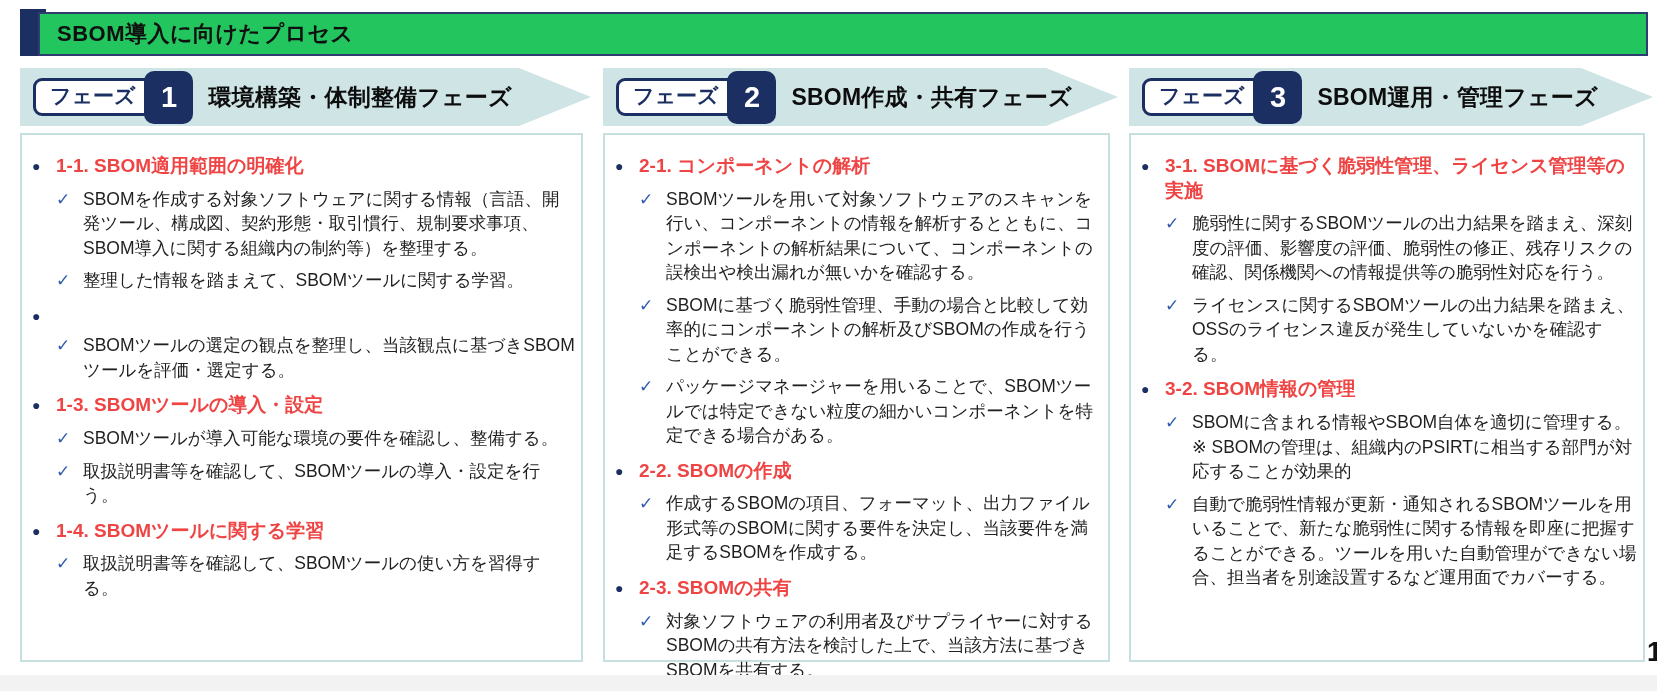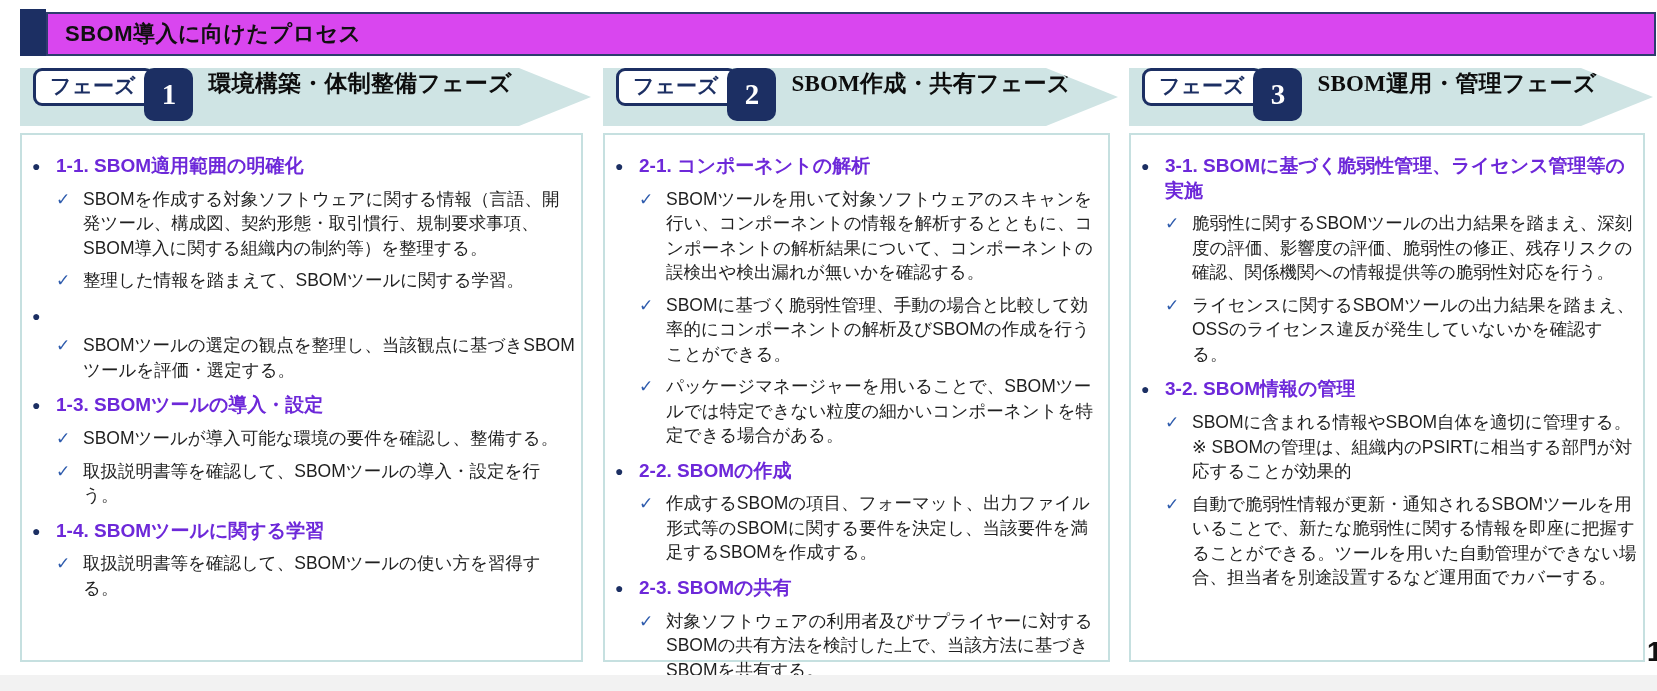--- a/index.html
+++ b/index.html
@@ -4,37 +4,37 @@
 <style>
   html,body { margin:0; padding:0; background:#ffffff; }
   .canvas {
     position:relative; width:1657px; height:691px; background:#ffffff;
     overflow:hidden; font-family:"Liberation Sans","DejaVu Sans",sans-serif;
   }
 
   
   .title-square { position:absolute; left:20px; top:9px; width:26px; height:47px; background:#1c2f63; }
   .title-box {
-    position:absolute; left:46px; top:12px; width:1610px; height:44px;
-    border:2px solid #2e3d6e; box-sizing:border-box; background:#d946ef;
+    position:absolute; left:38px; top:12px; width:1610px; height:44px;
+    border:2px solid #2e3d6e; box-sizing:border-box; background:#22c55e;
     display:flex; align-items:center; padding-left:17px;
   }
   .title-text { font-size:22px; font-weight:700; color:#101010; letter-spacing:0.5px; }
 
   
   .col { position:absolute; top:68px; }
   .col1 { left:20px;  width:563px; }
   .col2 { left:603px; width:507px; }
   .col3 { left:1129px; width:516px; }
 
   
   .arrow {
     position:relative; height:58px; width:calc(100% + 8px); background:#cfe4e4;
     clip-path:polygon(0 0, calc(100% - 72px) 0, 100% 50%, calc(100% - 72px) 100%, 0 100%);
-    display:flex; align-items:flex-start; padding-left:13px; box-sizing:border-box;font-family:Liberation Serif, serif;
+    display:flex; align-items:center; padding-left:13px; box-sizing:border-box;
   }
   .pill {
     background:#ffffff; border:3px solid #1c2f63; border-radius:9px;
     color:#1c2f63; font-weight:700; font-size:21px; line-height:1.25;
     padding:2px 16px 4px 14px; position:relative; z-index:1; margin-right:-10px;
   }
   .badge {
     width:49px; height:53px; background:#1c2f63; border-radius:10px;
     color:#ffffff; font-weight:700; font-size:29px;
     display:flex; align-items:center; justify-content:center;
@@ -43,21 +43,21 @@
   .phase-title { font-size:23px; font-weight:700; color:#0d0d0d; margin-left:15px; letter-spacing:0.2px; }
 
   
   .box {
     position:absolute; top:65px; left:0; width:100%; height:529px;
     border:2px solid #c6e0e0; box-sizing:border-box; background:#ffffff;
     padding:8px 6px 0 8px;
   }
   .heading-row { display:flex; align-items:flex-start; margin:11px 0 2px 2px; }
   .bullet { color:#1c2f63; font-size:14px; flex:0 0 24px; width:24px; padding-top:3px; line-height:1.3; }
-  .heading-text { font-size:19px; font-weight:700; color:#6d28d9; line-height:1.3; }
+  .heading-text { font-size:19px; font-weight:700; color:#ef4444; line-height:1.3; }
   .check-row { display:flex; align-items:flex-start; margin:8px 0 0 26px; }
   .check { color:#2f5cad; font-size:17px; flex:0 0 27px; width:27px; font-weight:700; line-height:1.4; padding-top:1px; }
   .check-text { font-size:17.5px; color:#1f1f1f; line-height:1.4; }
   .note-row { margin:0 0 0 53px; font-size:17.5px; color:#1f1f1f; line-height:1.4; }
 
   
   .bottom-strip { position:absolute; left:0; top:675px; width:1657px; height:16px; background:#f2f2f2; }
   .page-number { position:absolute; left:1647px; top:637px; font-size:27px; font-weight:700; color:#111; }
 </style>
 </head>

